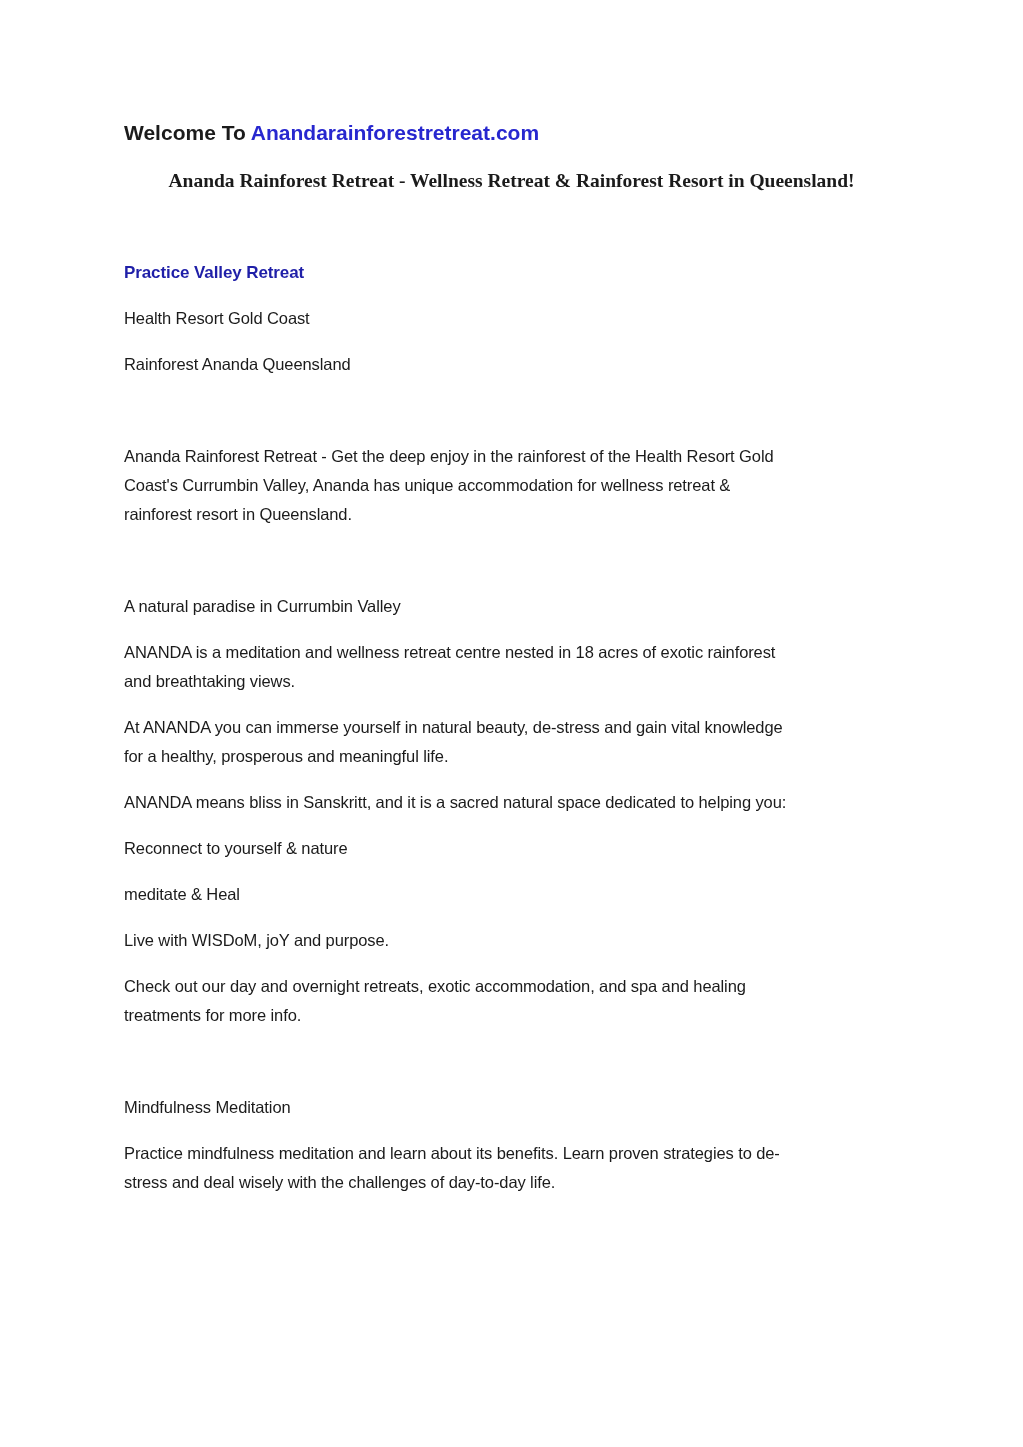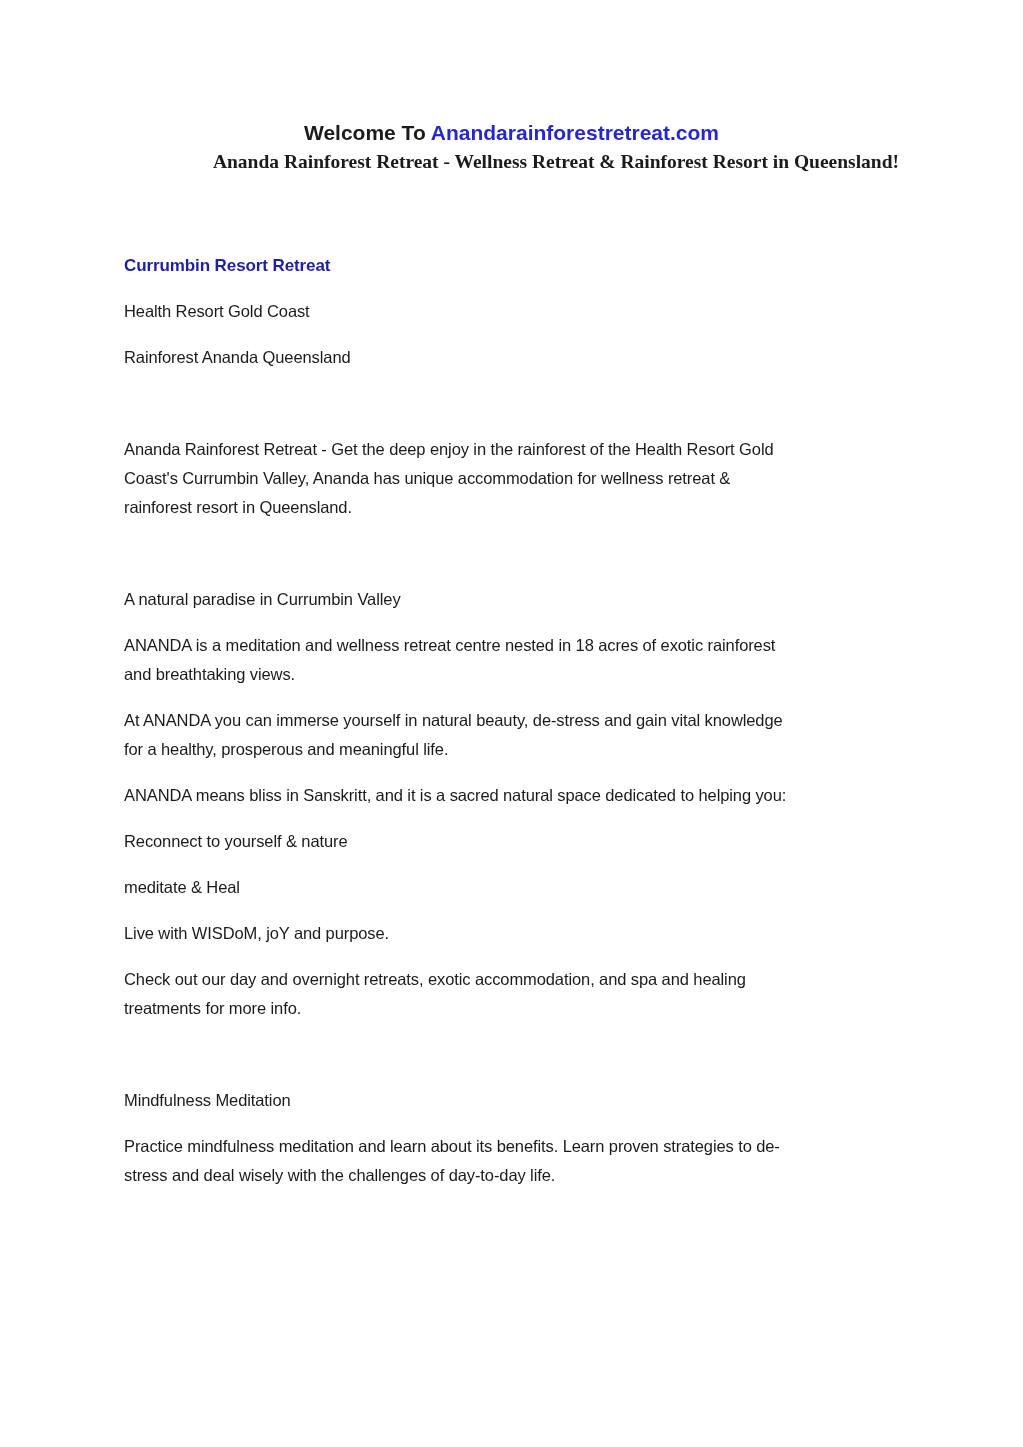--- a/index.html
+++ b/index.html
@@ -13,40 +13,40 @@
     height: 1447px;
     box-sizing: border-box;
     padding: 118px 124px 0 124px;
     margin: 0 auto;
     background: var(--page-background, #ffffff);
     overflow: hidden;
     font-family: "Liberation Sans", sans-serif;
     color: var(--body-text, #1b1b1b);
   }
   .doc-title {
-    margin: 0 0 0 0;
+    margin: 0 0 19px 0;
     font-size: 21px;
     font-weight: bold;
     line-height: 29px;
-    text-align: center;
+    text-align: left;
     white-space: pre-wrap;
     color: var(--body-text, #1b1b1b);
   }
   .title-link {
     color: var(--link-blue, #2727cf);
     text-decoration: none;
     cursor: pointer;
   }
   .doc-subtitle {
-    margin: 0 0 29px 0;
+    margin: 0 0 17px 0;
     font-family: "Liberation Serif", serif;
     font-size: 19.5px;
     font-weight: bold;
     line-height: 29px;
-    text-align: right;
+    text-align: center;
     color: var(--body-text, #1b1b1b);
   }
   .blank-line {
     height: 29px;
     margin: 0 0 17px 0;
   }
   .para {
     margin: 0 0 17px 0;
     font-size: 16.5px;
     font-weight: normal;
@@ -65,21 +65,21 @@
 <body>
 
 <div class="page">
 
   <h1 class="doc-title"><span>Welcome To </span><a class="title-link">Anandarainforestretreat.com</a></h1>
 
   <h2 class="doc-subtitle">Ananda Rainforest Retreat - Wellness Retreat &amp; Rainforest Resort in Queensland!</h2>
 
   <div class="blank-line"></div>
 
-  <p class="para section-heading">Currumbin Resort Retreat</p>
+  <p class="para section-heading">Practice Valley Retreat</p>
 
 
   <p class="para">Health Resort Gold Coast</p>
 
   <p class="para">Rainforest Ananda Queensland</p>
 
   <div class="blank-line"></div>
 
   <p class="para">Ananda Rainforest Retreat - Get the deep enjoy in the rainforest of the Health Resort Gold
 Coast's Currumbin Valley, Ananda has unique accommodation for wellness retreat &amp;

